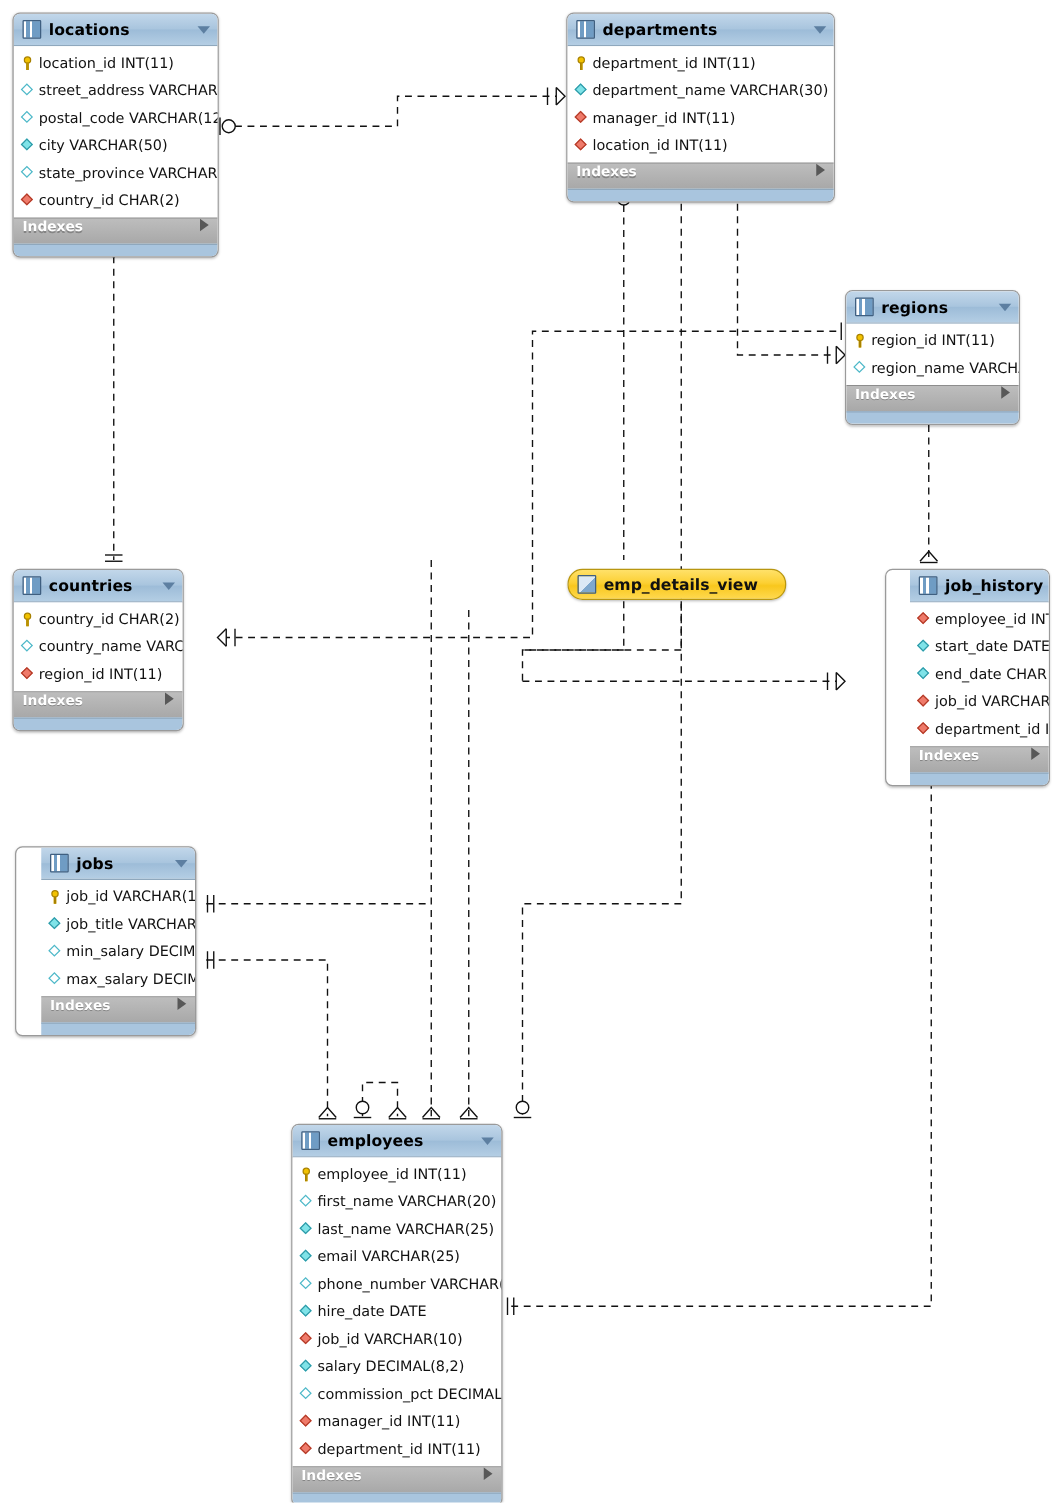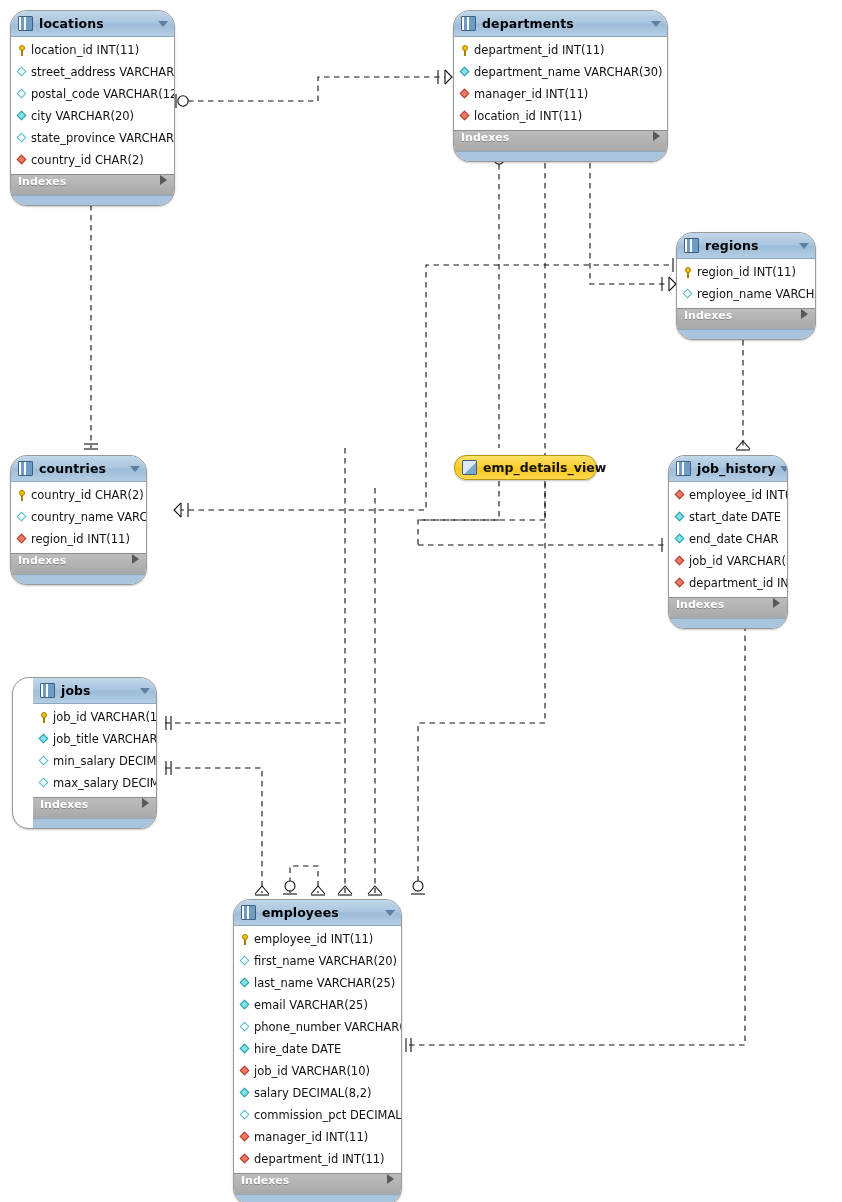--- a/index.html
+++ b/index.html
@@ -8,21 +8,21 @@
 
   #canvas{position:absolute;left:0;top:0;width:842px;height:1202px;}
 
   svg#wires{position:absolute;left:0;top:0;width:842px;height:1202px;pointer-events:none;}
   svg#wires line, svg#wires path, svg#wires polyline{
       stroke:#111;stroke-width:1.1;fill:none;}
   svg#wires .dash{stroke-dasharray:5.5,4.5;}
   svg#wires .solid{stroke-dasharray:none;}
   svg#wires circle{fill:#ffffff;stroke:#111;stroke-width:1.1;}
 
-  .tbl{position:absolute;border:1px solid #9a9a9a;border-radius:17px;
+  .tbl{position:absolute;border:1px solid #9a9a9a;border-radius:6px;
        background:#ffffff;box-sizing:border-box;
        box-shadow:0 1px 2px rgba(0,0,0,.22);overflow:hidden;}
   .tbl .hdr{height:25px;display:flex;align-items:center;padding:0 6px 0 7px;
        background:linear-gradient(to bottom,#c2d7ea 0%,#a9c5de 48%,#9dbcd8 52%,#b4cee4 100%);
        border-bottom:1px solid #8fa8bd;}
   .tbl .hdr .ticon{width:13px;height:13px;flex:0 0 13px;margin-right:6px;
        border:1px solid #3f5f80;border-radius:1px;
        background:linear-gradient(to right,#ffffff 0 2px,#6f9cc4 2px 5px,#ffffff 5px 7px,#6f9cc4 7px 10px);}
   .tbl .hdr .tname{font-size:12.5px;font-weight:bold;color:#000;letter-spacing:.1px;
        white-space:nowrap;flex:1 1 auto;}
@@ -201,21 +201,21 @@
         <div class="col">
           <span class="ci ic-null">
             <span class="dia"></span>
           </span>
           <span class="txt">postal_code VARCHAR(12)</span>
         </div>
         <div class="col">
           <span class="ci ic-nn">
             <span class="dia"></span>
           </span>
-          <span class="txt">city VARCHAR(20)</span>
+          <span class="txt">city VARCHAR(50)</span>
         </div>
         <div class="col">
           <span class="ci ic-null">
             <span class="dia"></span>
           </span>
           <span class="txt">state_province VARCHAR(25)</span>
         </div>
         <div class="col">
           <span class="ci ic-fk">
             <span class="dia"></span>
@@ -312,21 +312,21 @@
           </span>
           <span class="txt">region_id INT(11)</span>
         </div>
       </div>
       <div class="ixbar">
         <span class="ixlbl">Indexes</span>
         <span class="ixarr"></span>
       </div>
       <div class="botstrip"></div>
     </div>
-    <div class="tbl" style="left: 668px; top: 455px; width: 120px;">
+    <div class="tbl" style="left: 708px; top: 455px; width: 132px; padding-left: 19px;">
       <div class="hdr">
         <span class="ticon"></span>
         <span class="tname">job_history</span>
         <span class="caret"></span>
       </div>
       <div class="cols">
         <div class="col">
           <span class="ci ic-fk">
             <span class="dia"></span>
           </span>
@@ -470,17 +470,17 @@
           </span>
           <span class="txt">department_id INT(11)</span>
         </div>
       </div>
       <div class="ixbar">
         <span class="ixlbl">Indexes</span>
         <span class="ixarr"></span>
       </div>
       <div class="botstrip"></div>
     </div>
-    <div class="view" style="left: 454px; top: 455px; width: 143px;">
+    <div class="view" style="left: 454px; top: 455px; width: 175px;">
       <span class="vicon"></span>
       <span class="vname">emp_details_view</span>
     </div>
   </div>
 
 </body></html>

